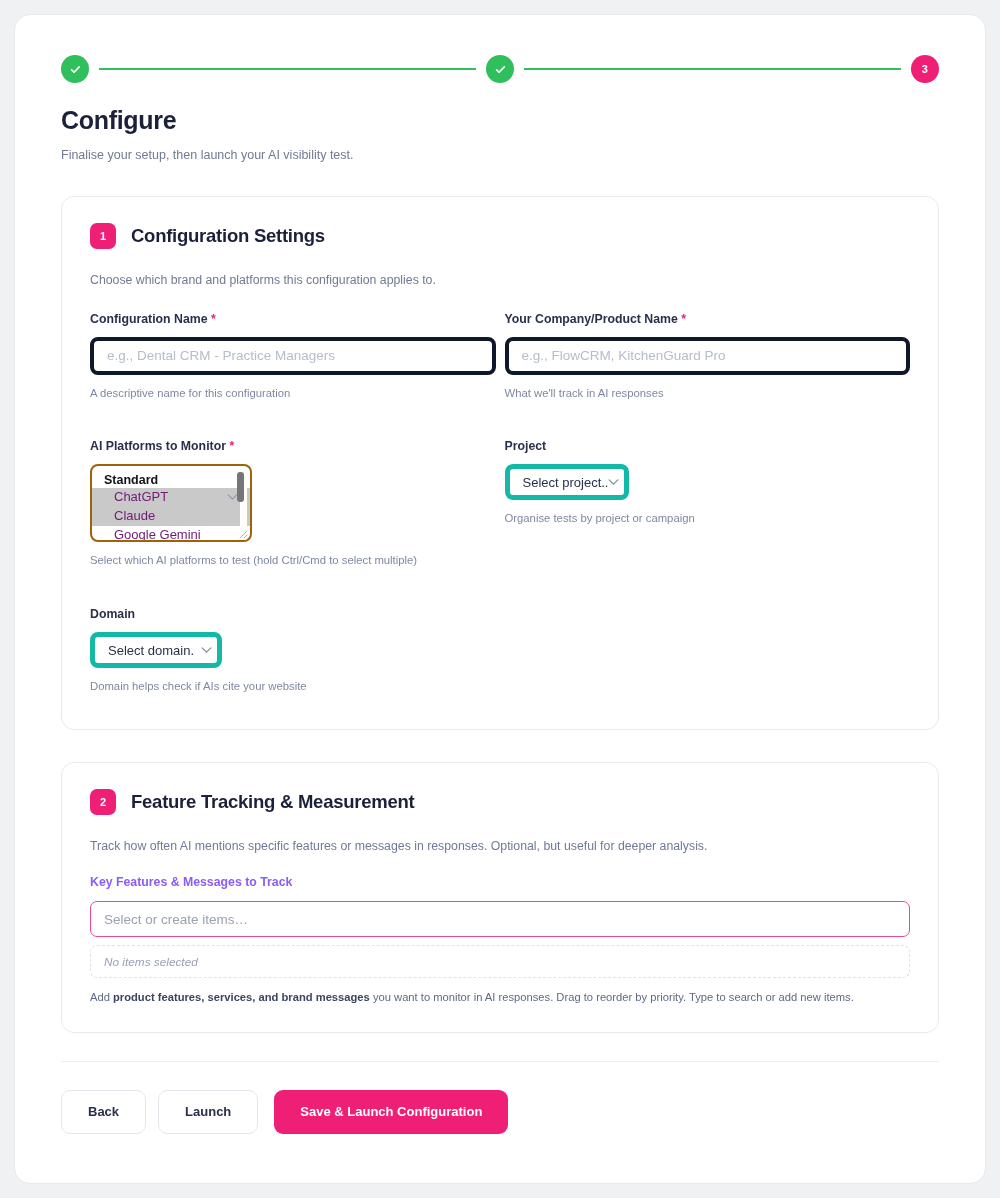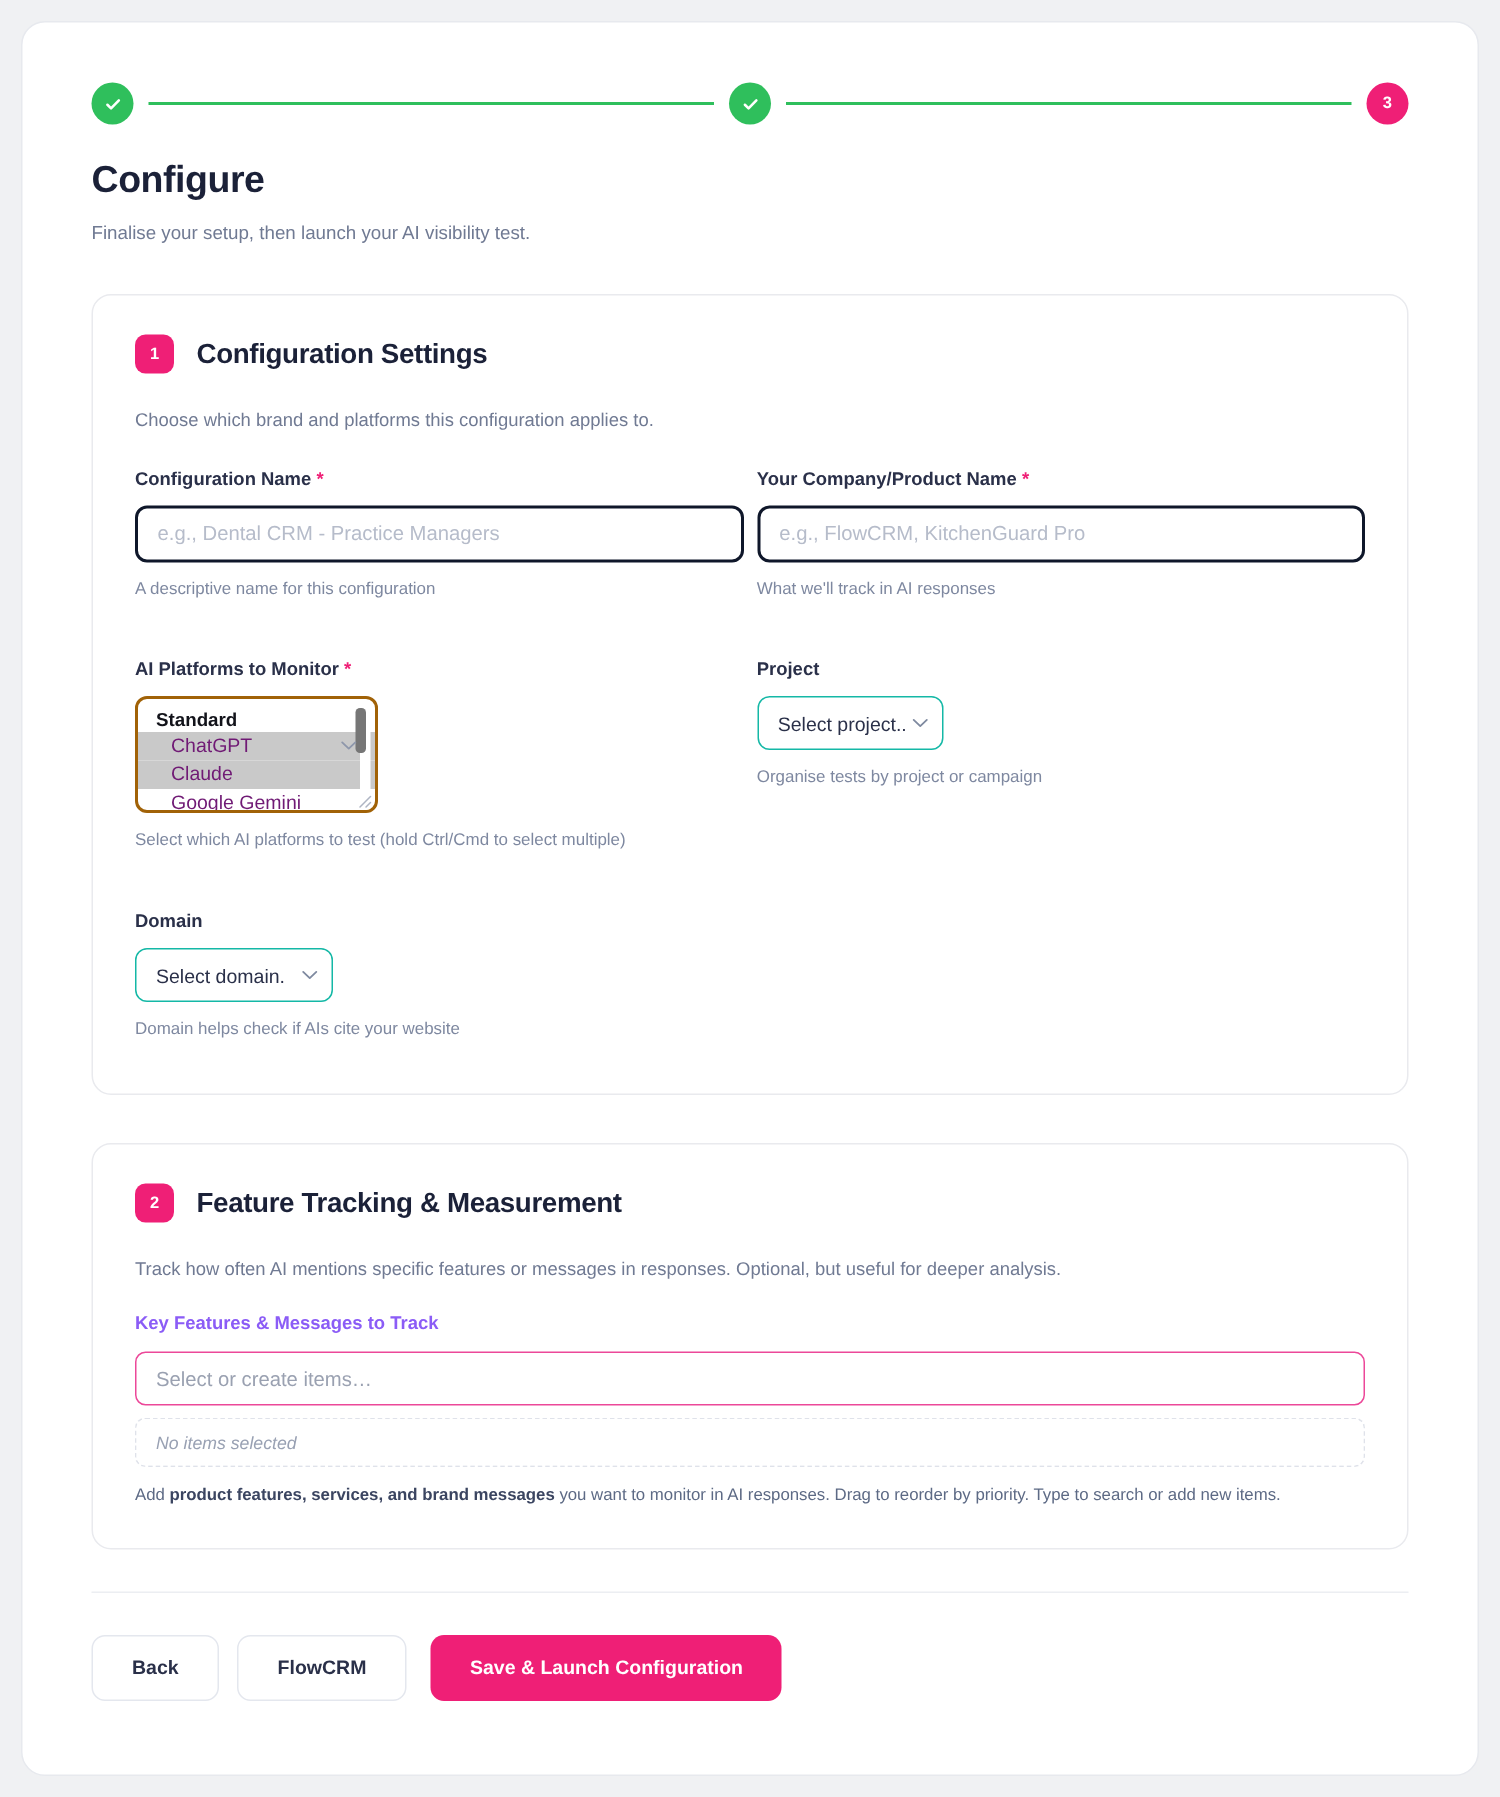--- a/index.html
+++ b/index.html
@@ -86,21 +86,21 @@
   }
   .field { min-width: 0; }
   .field.spaced { margin-top: 38px; }
   .label {
     font-size: 12.3px; font-weight: 700; color: #2a3049;
     display: block; margin-bottom: 11px;
   }
   .req { color: #ef1f76; font-weight: 700; }
   .text-input {
     width: 100%; height: 38px;
-    border: 2px solid #0f172a; border-radius: 8px;
+    border: 4px solid #0f172a; border-radius: 8px;
     background: #fff;
     padding: 0 13px;
     font-family: "Liberation Sans", sans-serif;
     font-size: 13.5px; color: #2a3049;
     outline: none;
   }
   .text-input::placeholder { color: #b6bcca; }
   .hint {
     margin-top: 11px;
     font-size: 11.3px; color: #7e88a0; line-height: 1.4;
@@ -108,21 +108,21 @@
 
   
   .select-box {
     position: relative; display: inline-block;
     height: 36px;
   }
   .select-box.w-project { width: 124px; }
   .select-box.w-domain { width: 132px; }
   .select-ctl {
     width: 100%; height: 36px;
-    border: 1px solid #14b8a6; border-radius: 8px;
+    border: 5px solid #14b8a6; border-radius: 8px;
     background: #fff;
     display: flex; align-items: center;
     padding: 0 26px 0 13px;
     font-size: 13px; color: #2a3049;
     white-space: nowrap; overflow: hidden;
   }
   .chev {
     position: absolute; right: 10px; top: 50%;
     transform: translateY(-50%);
     pointer-events: none;
@@ -343,18 +343,18 @@
       <div class="ft-empty">No items selected</div>
       <div class="ft-hint">
         <span>Add </span><b>product features, services, and brand messages</b><span> you want to monitor in AI responses. Drag to reorder by priority. Type to search or add new items.</span>
       </div>
     </div>
 
     <div class="divider"></div>
 
     <div class="footer">
       <button class="btn btn-ghost">Back</button>
-      <button class="btn btn-ghost">FlowCRM</button>
+      <button class="btn btn-ghost">Launch</button>
       <button class="btn btn-primary">Save &amp; Launch Configuration</button>
     </div>
 
   </div>
 </div>
 
 </body></html>

